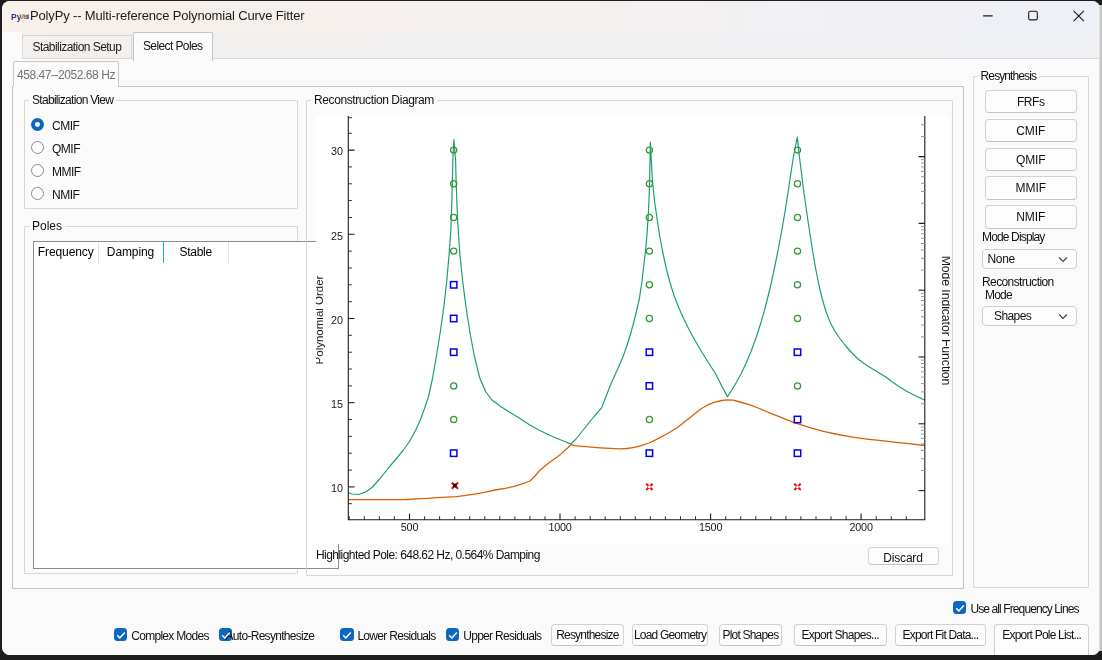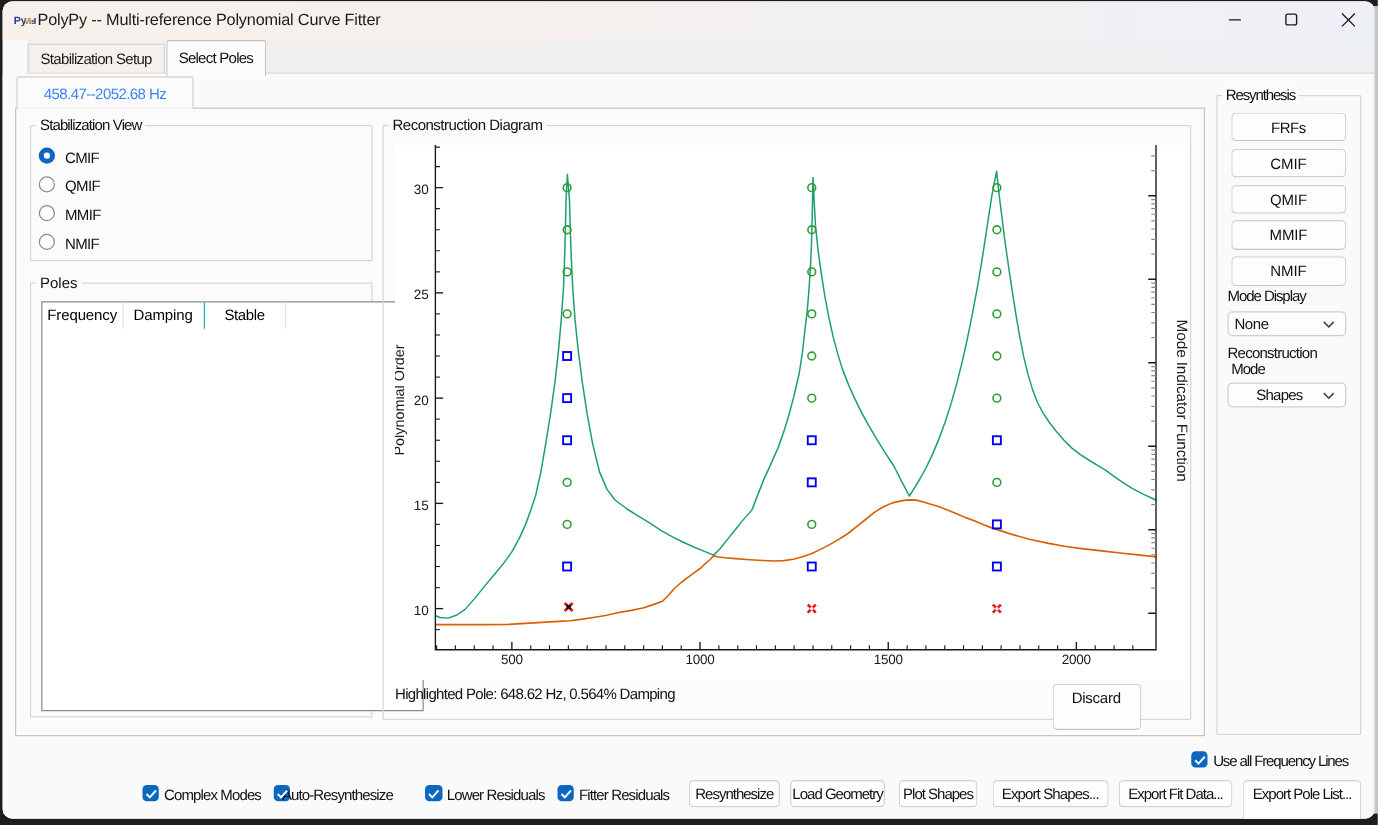--- a/index.html
+++ b/index.html
@@ -6,21 +6,21 @@
 html,body { width:1102px; height:660px; overflow:hidden; background:#1d1d1d; font-family:"Liberation Sans", sans-serif; }
 .abs { position:absolute; }
 div { white-space:nowrap; }
 #win { position:absolute; left:1.5px; top:1px; width:1098.3px; height:653.5px; background:#fafafa; border-radius:8px; overflow:hidden; }
 #titlebar { position:absolute; left:0; top:0; width:1099px; height:30.6px; background:linear-gradient(90deg,#f8f0ea 0%,#f4f0ee 45%,#eef0f7 100%); }
 #title { position:absolute; left:28.5px; top:0; height:30.6px; line-height:30px; font-size:13px; color:#1b1b1b; letter-spacing:-0.15px; }
 #tabrow { position:absolute; left:0; top:30.6px; width:1099px; height:27.9px; background:linear-gradient(90deg,#f2efec 0%,#f0f0f1 55%,#eff0f4 100%); border-bottom:1px solid #d9d7d5;margin-left:20px; }
 .tab0 { position:absolute; left:0.5px; top:3.9px; width:109.8px; height:23px; background:#f3f0ee; border:1px solid #d8d5d2; border-bottom:none; font-size:12px; letter-spacing:-0.55px; text-align:center; line-height:23px; color:#1b1b1b; }
 .tab1 { position:absolute; left:111.3px; top:0.7px; width:79.8px; height:28.3px; background:#fbfbfb; border:1px solid #c4c4c4; border-bottom:none; border-radius:2px 2px 0 0; font-size:12px; letter-spacing:-0.6px; text-align:center; line-height:26px; color:#111; z-index:3; }
 #page { position:absolute; left:0; top:58.5px; width:1099px; height:595px; background:#fafafa; }
-#itab { position:absolute; left:11.5px; top:59.5px; width:142px; height:26.5px; background:#fbfbfb; border:1px solid #c6c6c6; border-bottom:none; border-radius:2px 2px 0 0; font-size:12px; letter-spacing:-0.45px; line-height:27px; text-align:center; color:#3b82f6; z-index:3; }
+#itab { position:absolute; left:11.5px; top:59.5px; width:106px; height:26.5px; background:#fbfbfb; border:1px solid #c6c6c6; border-bottom:none; border-radius:2px 2px 0 0; font-size:12px; letter-spacing:-0.45px; line-height:27px; text-align:center; color:#737373; z-index:3; }
 #ipane { position:absolute; left:10.5px; top:85px; width:951.5px; height:503.2px; background:#fbfbfb; border:1px solid #c6c6c6; }
 .grp { position:absolute; border:1px solid #d9d7d5; border-radius:1px; }
 .grplab { position:absolute; background:#fbfbfb; font-size:12px; color:#111; padding:0 3px; }
 .radio { position:absolute; width:13px; height:13px; border-radius:50%; }
 .radio.off { background:#fdfdfd; border:1px solid #8b8b8b; }
 .radio.on  { background:#0c67c0; }
 .radio.on::after { content:""; position:absolute; left:4.1px; top:4.1px; width:4.8px; height:4.8px; border-radius:50%; background:#fff; }
 .rlab { position:absolute; font-size:12px; letter-spacing:-0.5px; color:#111; }
 .btn { position:absolute; background:#fdfdfd; border:1px solid #d2d2d2; border-bottom-color:#c5c5c5; border-radius:4px; font-size:12px; letter-spacing:-0.5px; color:#111; text-align:center; }
 .cb { position:absolute; width:13.5px; height:13.5px; background:#0c67c0; border-radius:3.5px; }
@@ -232,38 +232,38 @@
 <circle cx="481.5" cy="168.8" r="3.1" fill="none" stroke="#339a33" stroke-width="1.25"></circle>
 <circle cx="481.5" cy="202.5" r="3.1" fill="none" stroke="#339a33" stroke-width="1.25"></circle>
 <rect x="478.3" y="233.0" width="6.4" height="6.4" fill="none" stroke="#0000ee" stroke-width="1.5"></rect>
 <circle cx="481.5" cy="269.9" r="3.1" fill="none" stroke="#339a33" stroke-width="1.25"></circle>
 <rect x="478.3" y="300.3" width="6.4" height="6.4" fill="none" stroke="#0000ee" stroke-width="1.5"></rect>
 <rect x="478.3" y="334.0" width="6.4" height="6.4" fill="none" stroke="#0000ee" stroke-width="1.5"></rect>
 <path d="M478.3 367.7 L484.7 374.1 M484.7 367.7 L478.3 374.1" stroke="#ee1111" stroke-width="2.1" fill="none"></path>
       <circle cx="481.5" cy="370.9" r="1.4" fill="#fff"></circle>
 </svg>
   <div class="lab" style="left:314.5px;top:547px;letter-spacing:-0.55px">Highlighted Pole: 648.62 Hz, 0.564% Damping</div>
-  <div class="btn" style="left:840px;top:545.8px;width:71px;height:37px;line-height:20px;letter-spacing:-0.2px">Discard</div>
+  <div class="btn" style="left:866px;top:545.8px;width:71px;height:18px;line-height:20px;letter-spacing:-0.2px">Discard</div>
 
   <div class="grp" style="left:971.1px;top:75px;width:116.9px;height:511.5px"></div>
   <div class="grplab" style="left:976.1px;top:68px;letter-spacing:-0.9px">Resynthesis</div>
   <div class="btn" style="left:983.5px;top:89px;width:91.5px;height:23.4px;line-height:22px;letter-spacing:-0.4px">FRFs</div>
   <div class="btn" style="left:983.5px;top:117.8px;width:91.5px;height:23.4px;line-height:22px;letter-spacing:-0.1px">CMIF</div>
   <div class="btn" style="left:983.5px;top:146.6px;width:91.5px;height:23.4px;line-height:22px;letter-spacing:-0.1px">QMIF</div>
   <div class="btn" style="left:983.5px;top:175.4px;width:91.5px;height:23.4px;line-height:22px;letter-spacing:-0.1px">MMIF</div>
   <div class="btn" style="left:983.5px;top:204.2px;width:91.5px;height:23.4px;line-height:22px;letter-spacing:-0.1px">NMIF</div>
   <div class="lab" style="left:980.5px;top:229.2px;letter-spacing:-0.85px">Mode Display</div>
   <div class="combo" style="left:980.5px;top:248px;width:95px;height:19.5px;line-height:18px;padding-left:4.5px">None
     <svg class="abs" style="right:8px;top:6px" width="10" height="7" viewBox="0 0 10 7">
         <path d="M1 1.5 L5 5.5 L9 1.5" fill="none" stroke="#444" stroke-width="1.2"></path>
       </svg>
   </div>
   <div class="lab" style="left:980.5px;top:274.3px;letter-spacing:-0.6px">Reconstruction</div>
   <div class="lab" style="left:983.5px;top:287.3px;letter-spacing:-0.8px">Mode</div>
-  <div class="combo" style="left:980.5px;top:305px;width:95px;height:19.5px;line-height:18px;padding-left:22px;letter-spacing:-0.6px">Shapes
+  <div class="combo" style="left:980.5px;top:305px;width:95px;height:19.5px;line-height:18px;padding-left:11px;letter-spacing:-0.6px">Shapes
     <svg class="abs" style="right:8px;top:6px" width="10" height="7" viewBox="0 0 10 7">
         <path d="M1 1.5 L5 5.5 L9 1.5" fill="none" stroke="#444" stroke-width="1.2"></path>
       </svg>
   </div>
 
   <div class="cb" style="left:951px;top:599.5px"></div>
   <svg class="abs" style="left:951px;top:599.5px;z-index:2" width="14" height="14" viewBox="0 0 14 14">
       <path d="M3.2 7.2 L5.8 9.9 L10.8 4.4" fill="none" stroke="#fff" stroke-width="1.5"></path>
     </svg>
   <div class="cblab" style="left:969px;top:600.7px;letter-spacing:-0.9px">Use all Frequency Lines</div>
@@ -280,21 +280,21 @@
   <div class="cblab" style="left:224px;top:627.9px">Auto-Resynthesize</div>
   <div class="cb" style="left:338.5px;top:626.7px"></div>
   <svg class="abs" style="left:338.5px;top:626.7px;z-index:2" width="14" height="14" viewBox="0 0 14 14">
       <path d="M3.2 7.2 L5.8 9.9 L10.8 4.4" fill="none" stroke="#fff" stroke-width="1.5"></path>
     </svg>
   <div class="cblab" style="left:355.9px;top:627.9px">Lower Residuals</div>
   <div class="cb" style="left:444.3px;top:626.7px"></div>
   <svg class="abs" style="left:444.3px;top:626.7px;z-index:2" width="14" height="14" viewBox="0 0 14 14">
       <path d="M3.2 7.2 L5.8 9.9 L10.8 4.4" fill="none" stroke="#fff" stroke-width="1.5"></path>
     </svg>
-  <div class="cblab" style="left:461.7px;top:627.9px">Fitter Residuals</div>
+  <div class="cblab" style="left:461.7px;top:627.9px">Upper Residuals</div>
 
   <div class="btn" style="left:549.5px;top:622.5px;width:72.8px;height:22.5px;line-height:21px;letter-spacing:-0.8px">Resynthesize</div>
   <div class="btn" style="left:630.3px;top:622.5px;width:76.5px;height:22.5px;line-height:21px;letter-spacing:-0.8px">Load Geometry</div>
   <div class="btn" style="left:717px;top:622.5px;width:63.8px;height:22.5px;line-height:21px;letter-spacing:-0.8px">Plot Shapes</div>
   <div class="btn" style="left:792px;top:622.5px;width:93.4px;height:22.5px;line-height:21px;letter-spacing:-0.7px">Export Shapes...</div>
   <div class="btn" style="left:893px;top:622.5px;width:91.8px;height:22.5px;line-height:21px;letter-spacing:-0.8px">Export Fit Data...</div>
   <div class="btn" style="left:992.5px;top:622.5px;width:95.4px;height:38px;line-height:21px;letter-spacing:-0.8px">Export Pole List...</div>
 </div>
 <div id="rightedge"></div>
 

